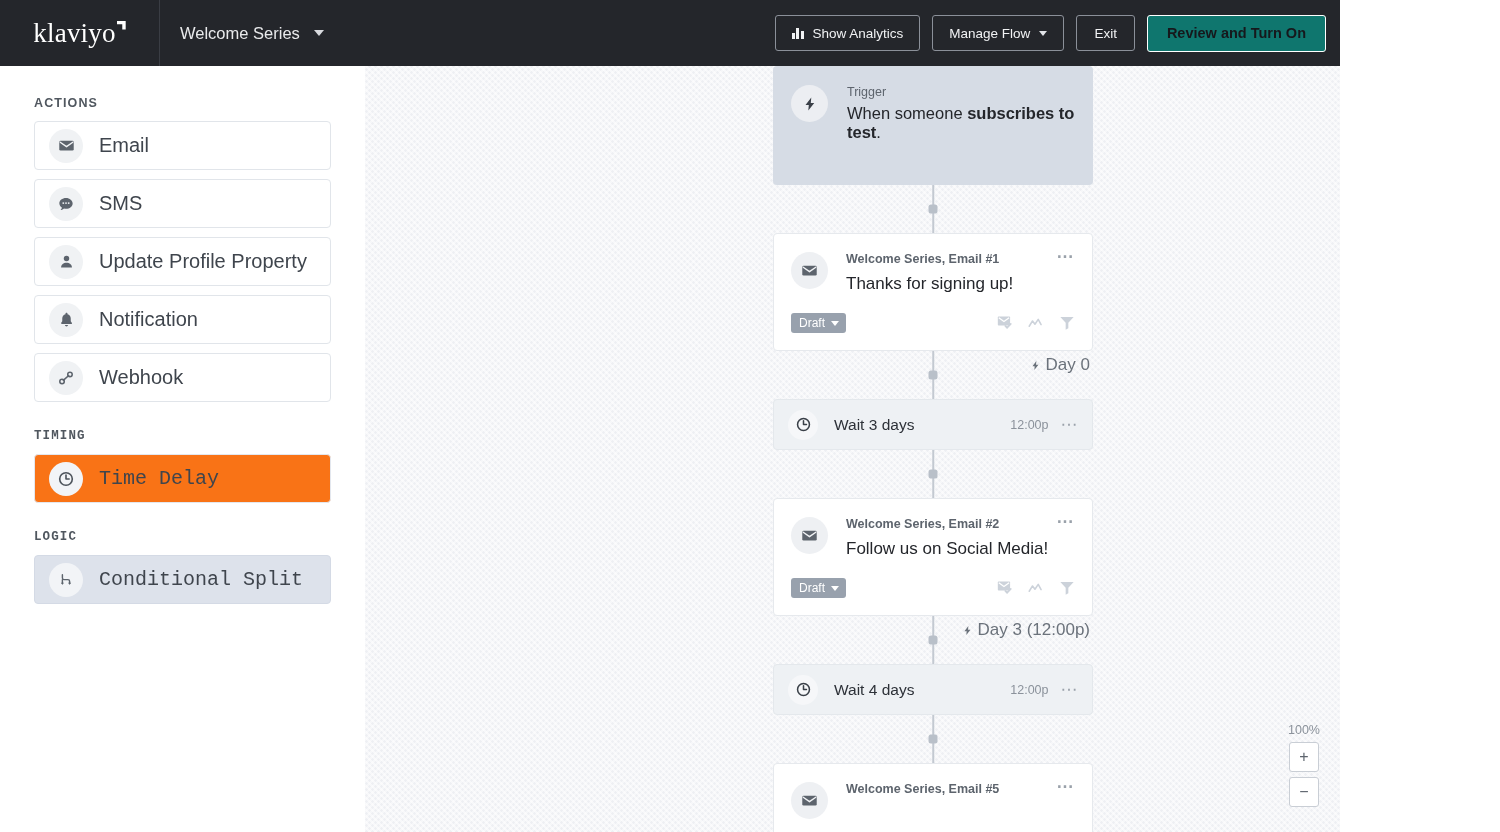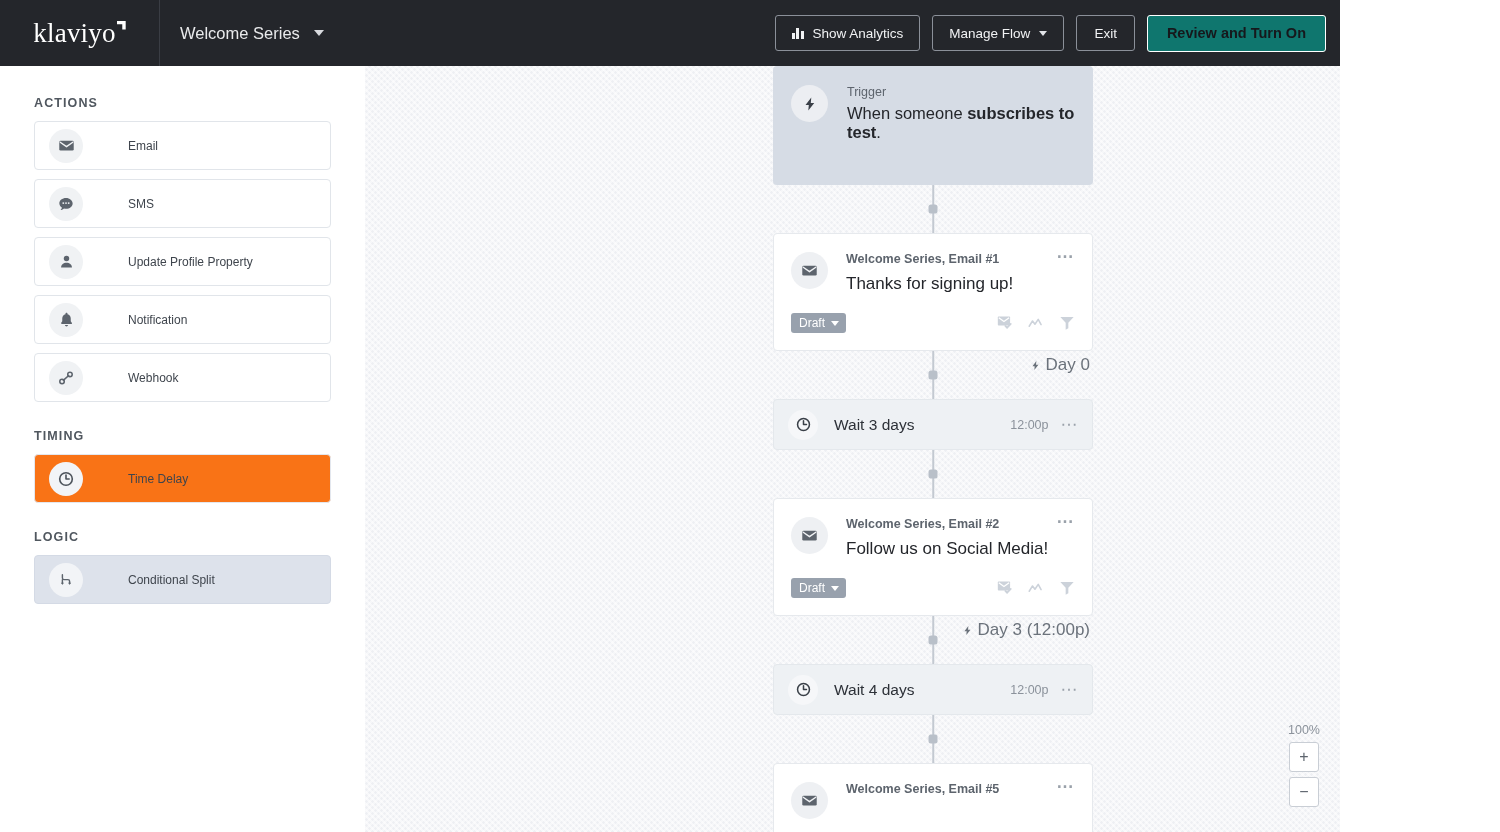--- a/index.html
+++ b/index.html
@@ -73,35 +73,35 @@
 
   
   .sidebar {
     width: 365px; flex: 0 0 365px; background: #ffffff;
     padding: 30px 34px 0 34px; position: relative; z-index: 10;
   }
   .sec-title {
     font-size: 12.5px; letter-spacing: 1.1px; color: #50575f;
     font-weight: bold; margin-bottom: 11px;
   }
-  .sec + .sec { margin-top: 27px; }
+  .sec + .sec { margin-top: 27px; font-family: Liberation Mono, monospace; }
   .palette-item {
     height: 49px; border: 1px solid #e1e5ea; border-radius: 4px;
     background: #ffffff; display: flex; align-items: center;
     padding: 0 14px; margin-bottom: 9px; cursor: grab;
   }
   .palette-item.tint-a { background: #f97316; border-color: #e3e7ee; }
   .palette-item.tint-b { background: #dde2eb; border-color: #d4dae5; }
   .pi-icon {
     width: 34px; height: 34px; border-radius: 50%;
     background: #f0f2f4; display: flex; align-items: center; justify-content: center;
     flex: 0 0 34px;
   }
   .tint-a .pi-icon, .tint-b .pi-icon { background: #f2f4f7; }
-  .pi-label { margin-left: 45px; font-size: 12px; color: #3f454d; }
+  .pi-label { margin-left: 16px; font-size: 20px; color: #3f454d; }
 
   
   .canvas {
     flex: 1; position: relative; overflow: hidden;
     background-color: #f6f7f9;
     background-image:
       repeating-linear-gradient(45deg, rgba(255,255,255,.55) 0 2px, rgba(0,0,0,0) 2px 4px),
       repeating-linear-gradient(-45deg, rgba(220,224,230,.30) 0 2px, rgba(0,0,0,0) 2px 4px);
     background-size: 6px 6px, 6px 6px;
   }

